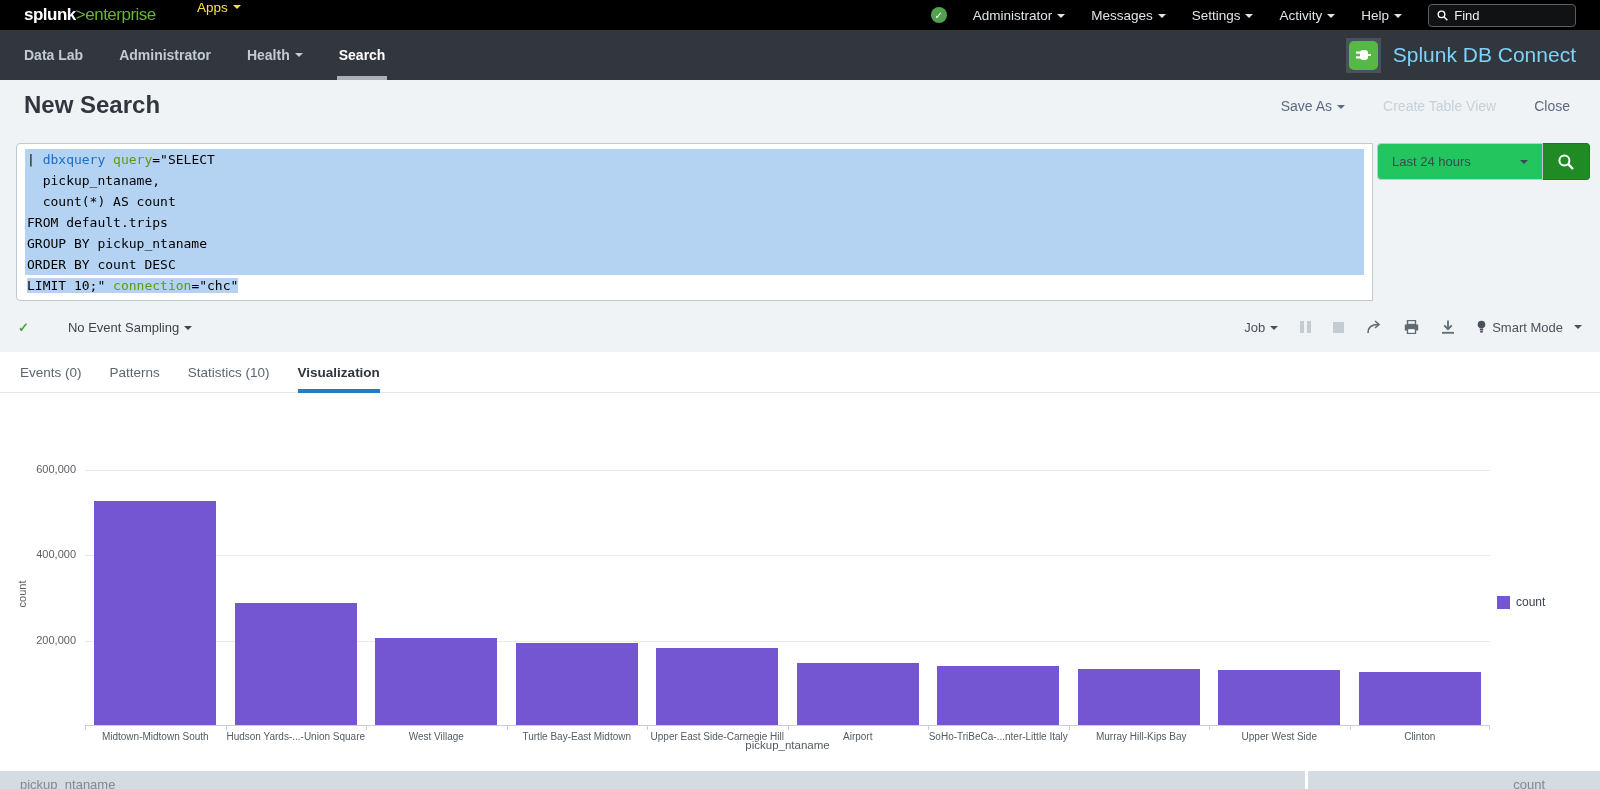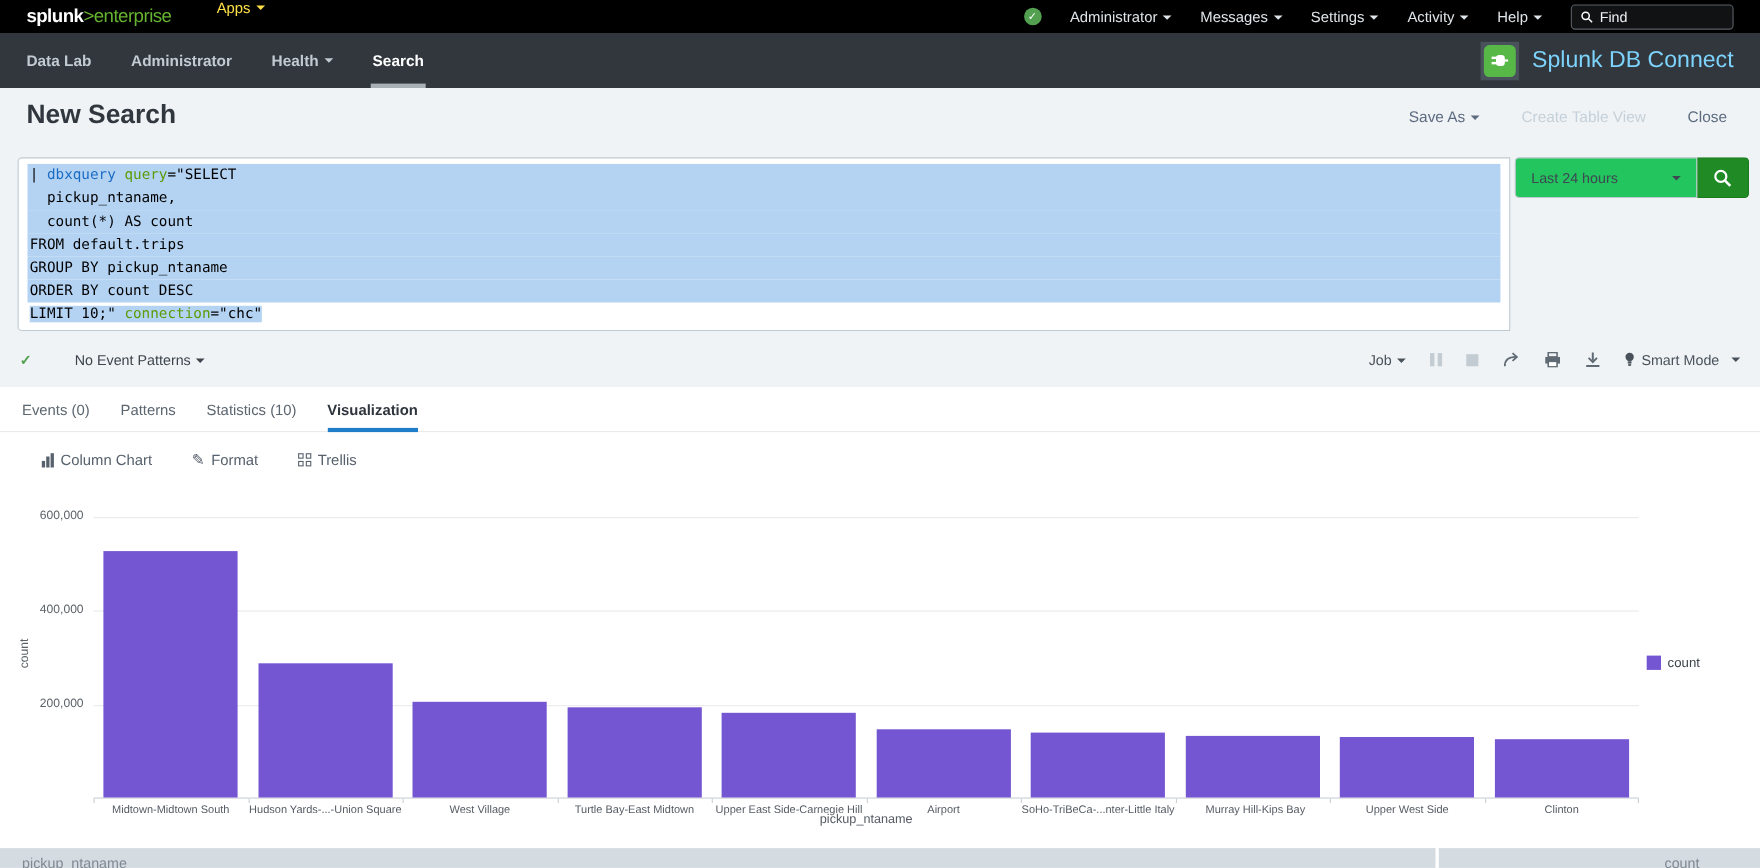--- a/index.html
+++ b/index.html
@@ -221,21 +221,21 @@
         <svg width="18" height="18" viewBox="0 0 18 18">
           <circle cx="7.4" cy="7.4" r="5" fill="none" stroke="#fff" stroke-width="2"></circle>
           <line x1="11.2" y1="11.2" x2="16" y2="16" stroke="#fff" stroke-width="2.4"></line>
         </svg>
       </div>
     </div>
 
     <div class="results-row">
       <div class="results-left">
         <span class="resultcheck">✓</span>
-        <span class="sampling"><span>No Event Patterns</span><span class="caret"></span></span>
+        <span class="sampling"><span>No Event Sampling</span><span class="caret"></span></span>
       </div>
       <div class="results-right">
         <div class="jobmenu">
           <span>Job</span><span class="caret"></span>
         </div>
         <div class="icon-btn icon-disabled pause-icon">
             <div></div>
             <div></div>
           </div>
         <div class="icon-btn icon-disabled">
@@ -282,43 +282,20 @@
         <span>Patterns</span>
       </div>
     <div class="tab">
         <span>Statistics (10)</span>
       </div>
     <div class="tab active">
         <span>Visualization</span>
       </div>
   </div>
 
-  <div class="vizrow">
-    <div class="vizbtn">
-      <div class="colchart-icon">
-          <div style="height:6px"></div>
-          <div style="height:10px"></div>
-          <div style="height:13px"></div>
-        </div>
-      <span>Column Chart</span>
-    </div>
-    <div class="vizbtn">
-      <span class="pencil-glyph">✎</span>
-      <span>Format</span>
-    </div>
-    <div class="vizbtn">
-      <div class="trellis-icon">
-          <div></div>
-          <div></div>
-          <div></div>
-          <div></div>
-        </div>
-      <span>Trellis</span>
-    </div>
-  </div>
 
   <div class="chart">
     <div class="y-axis-label">count</div>
     <div id="yticks">
         <div class="ytick" style="top: 190.667px;">200,000</div>
         <div class="ytick" style="top: 105.333px;">400,000</div>
         <div class="ytick" style="top: 20px;">600,000</div>
       </div>
     <div class="plot" id="plot-area">
         <div class="gridline" style="top: 197.667px;"></div>

